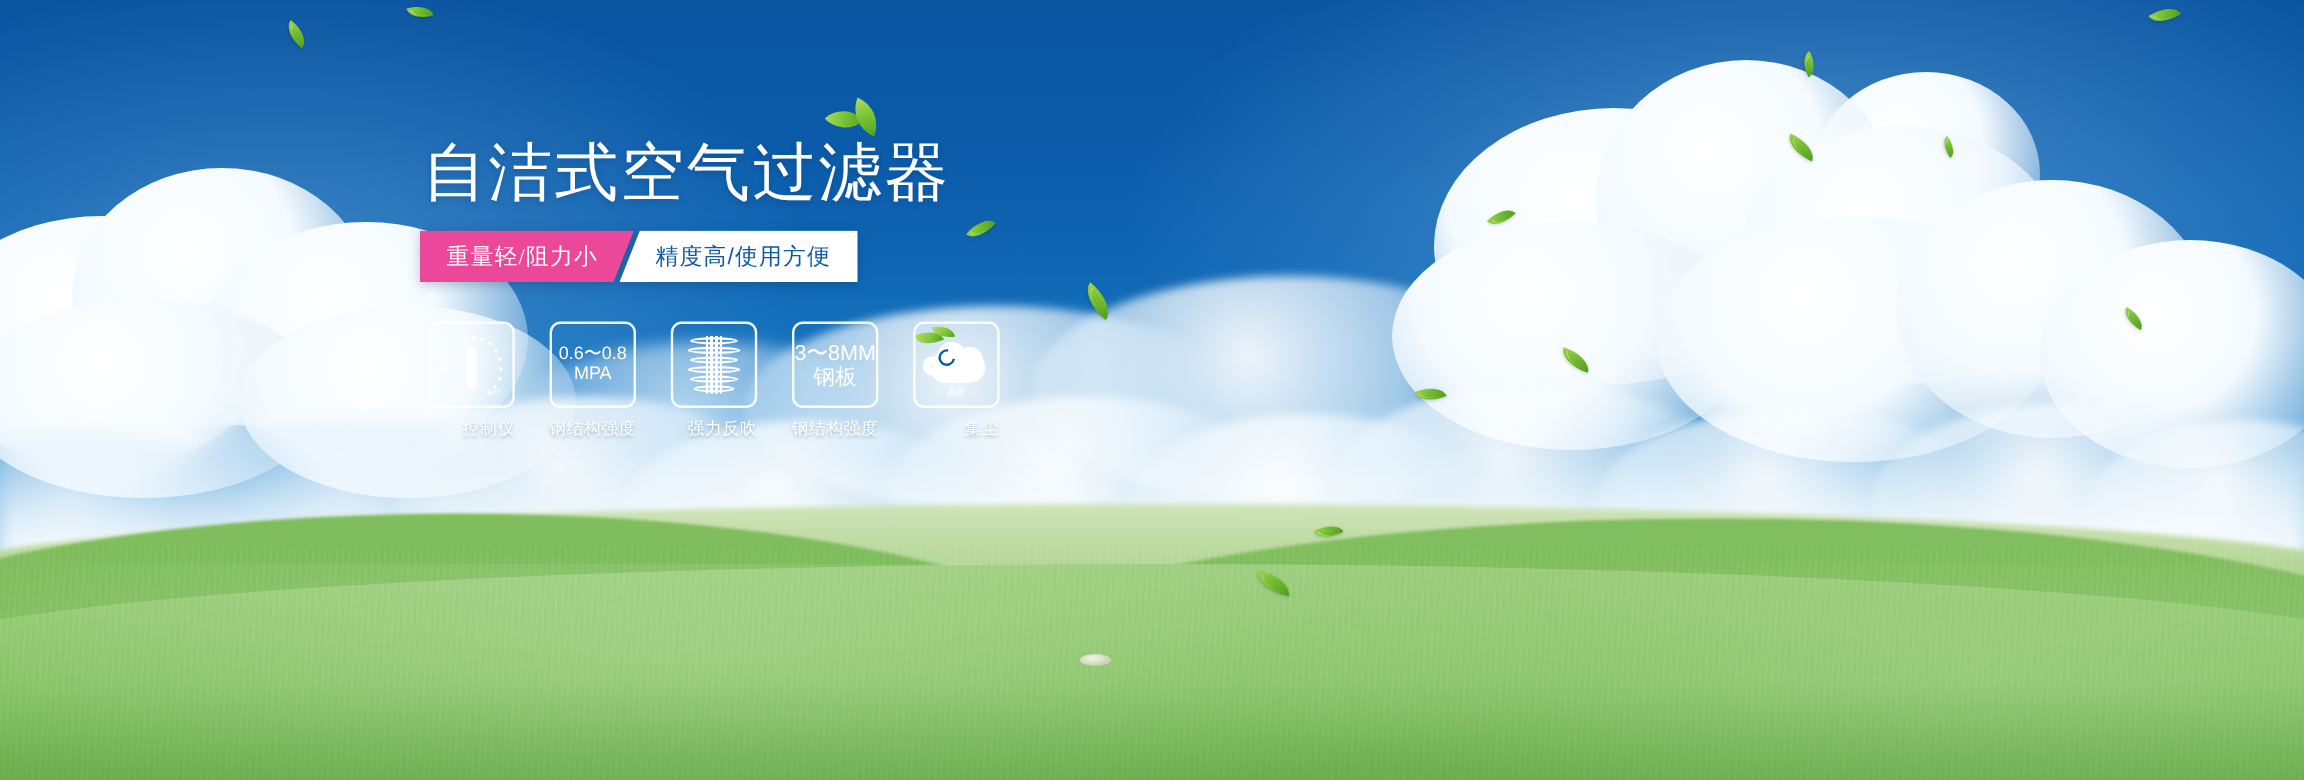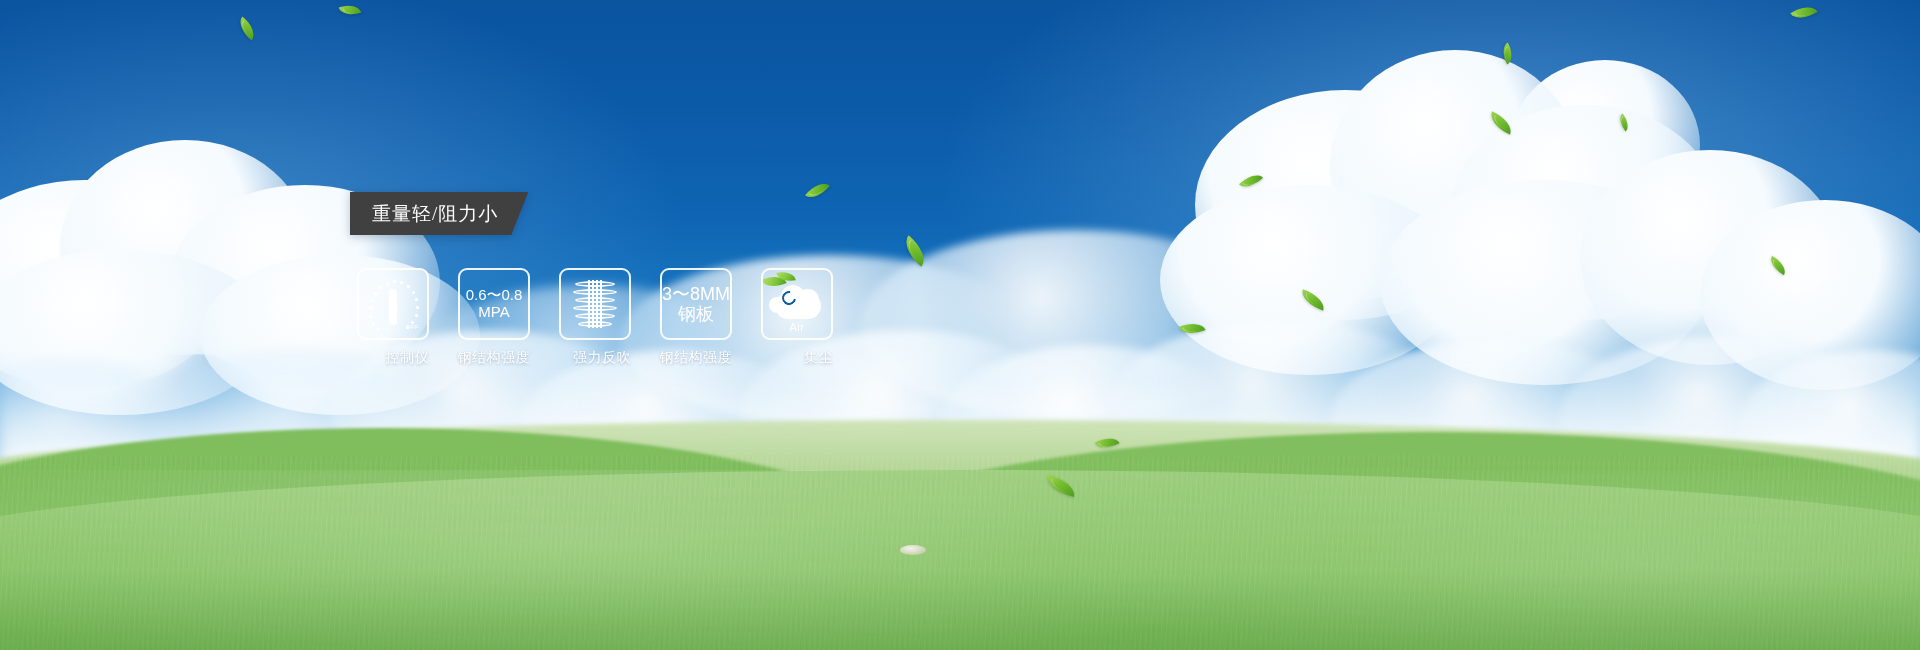--- a/index.html
+++ b/index.html
@@ -180,21 +180,21 @@
   .badges {
     position:absolute; left:350px; top:192px;
     display:flex; height:43px;
     filter:drop-shadow(0 2px 5px rgba(0,30,70,0.25));
   }
   .badge {
     display:flex; align-items:center; justify-content:center;
     font-size:19px; letter-spacing:1px; height:43px;
   }
   .badge-dark {
-    background:#404040;
+    background:#ec4899;
     color:#ffffff;
     padding:0 20px 0 22px;
     clip-path:polygon(0 0, 100% 0, calc(100% - 17px) 100%, 0 100%);
     padding-right:30px;
     font-family:Liberation Serif, serif;
   }
   .badge-light {
     background:#ffffff;
     color:#0c5aa6;
     padding:0 22px 0 18px;
@@ -347,23 +347,31 @@
   <div class="leaf" style="left:1180px; top:322px; width:24px; height:13px; transform:rotate(-22deg);"></div>
   <div class="leaf" style="left:900px;  top:243px; width:30px; height:16px; transform:rotate(40deg);"></div>
   <div class="leaf" style="left:806px;  top:184px; width:23px; height:13px; transform:rotate(-50deg);"></div>
   <div class="leaf" style="left:1768px; top:260px; width:20px; height:11px; transform:rotate(30deg);"></div>
   <div class="leaf" style="left:1046px; top:478px; width:30px; height:16px; transform:rotate(12deg);"></div>
   <div class="leaf" style="left:1096px; top:437px; width:22px; height:12px; transform:rotate(-28deg);"></div>
   <div class="leaf" style="left:1616px; top:118px; width:16px; height:9px;  transform:rotate(52deg);"></div>
 
   <div class="content">
 
+    <div class="title-row">
+      <div class="main-title">自洁式空气过滤器</div>
+      <div class="title-leaves">
+        <div class="tl tl1"></div>
+        <div class="tl tl2"></div>
+      </div>
+    </div>
 
     <div class="badges">
       <div class="badge badge-dark">重量轻/阻力小</div>
+      <div class="badge badge-light">精度高/使用方便</div>
     </div>
 
     <div class="features">
 
       <div class="feature">
         <div class="feat-box">
           <div class="gauge">
             <div class="needle"></div>
             <div class="dot" style="left:6px;  top:22px; width:3px; height:3px;"></div>
             <div class="dot" style="left:4px;  top:30px; width:3px; height:3px;"></div>

